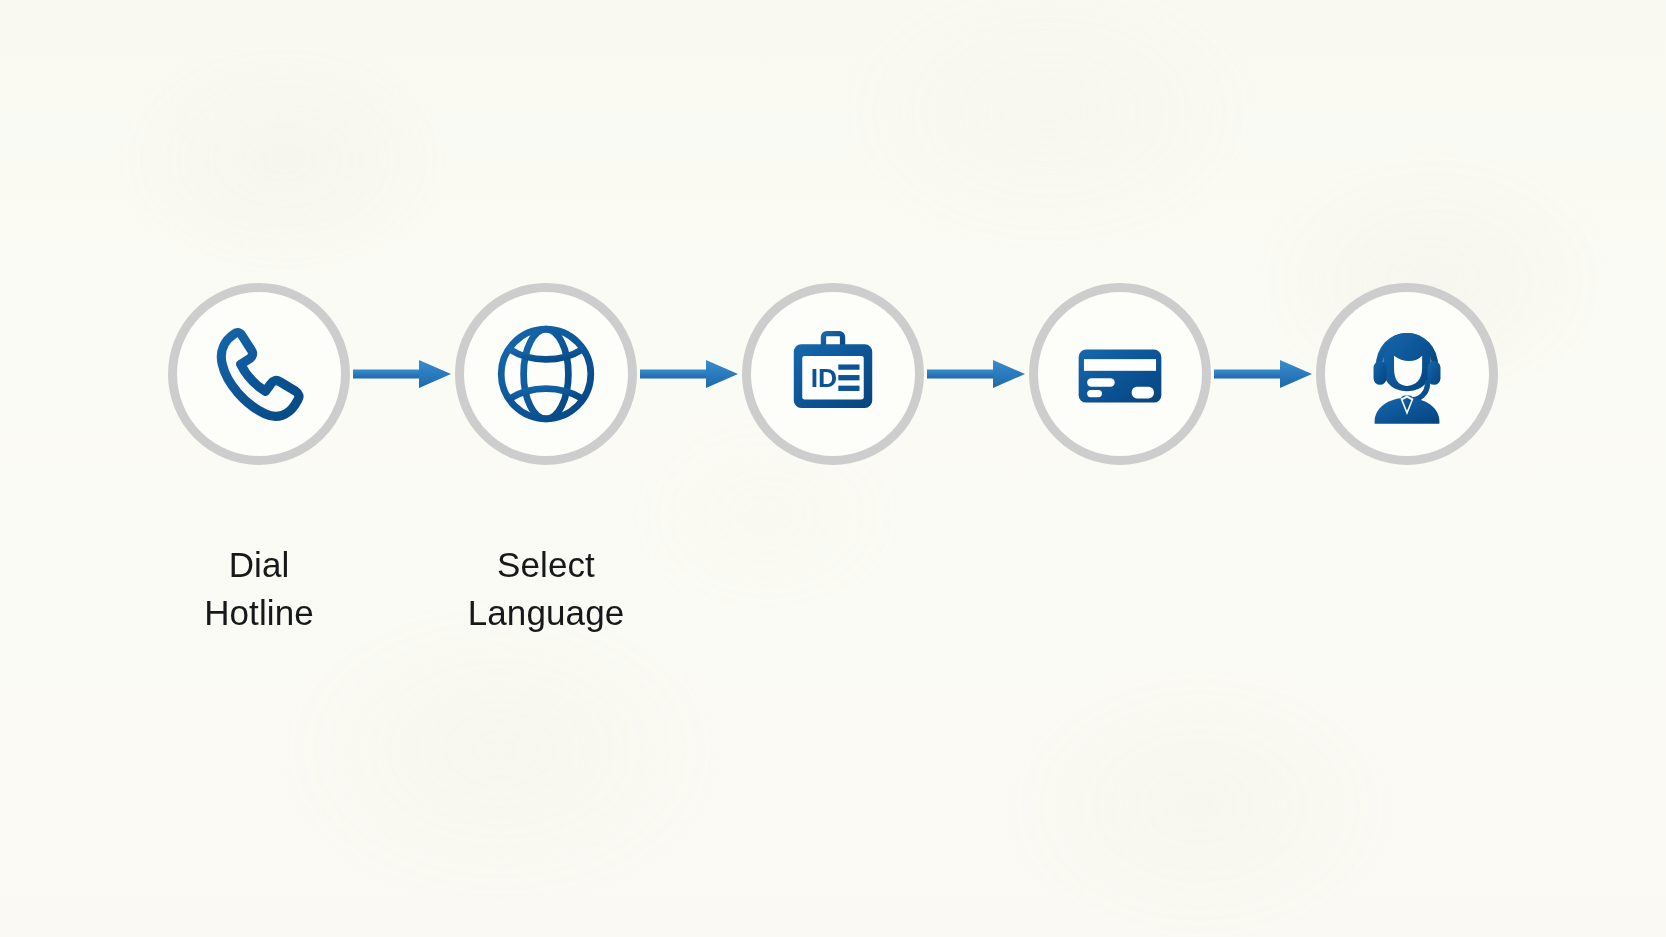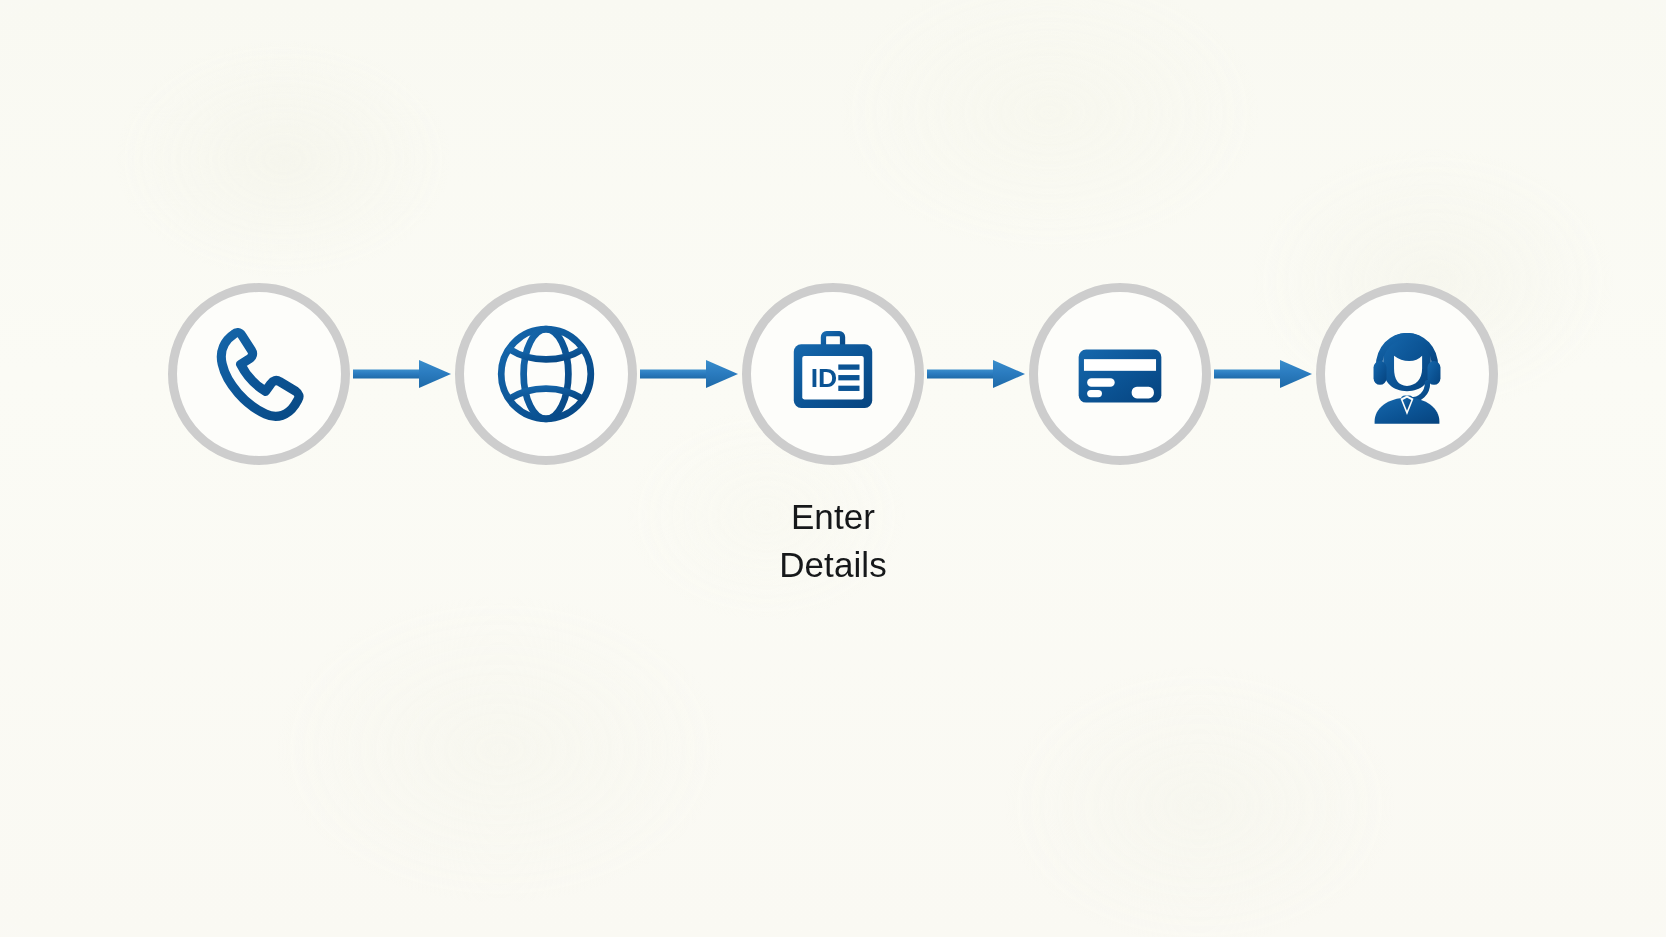--- a/index.html
+++ b/index.html
@@ -59,20 +59,21 @@
     box-sizing: border-box;
     z-index: 2;
   }
 
   .step {
     width: 182px;
     display: flex;
     flex-direction: column;
     align-items: center;
     flex: none;
+    gap: 48px;
   }
 
   .circle {
     width: 182px;
     height: 182px;
     border-radius: 50%;
     border: 9px solid #cdcdcd;
     background: #fdfdfa;
     box-sizing: border-box;
     display: flex;
@@ -120,20 +121,22 @@
               <linearGradient id="phGrad" x1="0" y1="0" x2="1" y2="1">
                 <stop offset="0%" stop-color="#1565a8"></stop>
                 <stop offset="55%" stop-color="#0b5394"></stop>
                 <stop offset="100%" stop-color="#084a85"></stop>
               </linearGradient>
             </defs>
             <path d="M27 13 C18 19 13 29 16 41 C20 59 38 79 56 87 C67 92 77 88 83 79 L86 74 C88 71 87 68 84 66 L69 57 C66 55 63 56 61 59 L56 66 C46 60 38 51 33 41 L41 36 C44 34 45 31 43 28 L34 14 C32 11 29 11 27 13 Z" fill="none" stroke="url(#phGrad)" stroke-width="8.5" stroke-linejoin="round" stroke-linecap="round"></path>
           </svg>
         </span>
       </div>
+      <div class="label">Dial
+Hotline</div>
     </div>
 
     <div class="connector">
       <span>
         <svg width="100" height="36" viewBox="0 0 100 36" aria-hidden="true">
           <defs>
             <linearGradient id="arGrad1" x1="0" y1="0" x2="0" y2="1">
               <stop offset="0%" stop-color="#3a8ecb"></stop>
               <stop offset="45%" stop-color="#2b7cc0"></stop>
               <stop offset="100%" stop-color="#1e6aa8"></stop>
@@ -160,20 +163,22 @@
               <circle cx="50" cy="50" r="40"></circle>
               <line x1="50" y1="10" x2="50" y2="90"></line>
               <ellipse cx="50" cy="50" rx="20" ry="40"></ellipse>
               <line x1="10" y1="50" x2="90" y2="50"></line>
               <path d="M17.5 28 C27 34 38 37 50 37 C62 37 73 34 82.5 28"></path>
               <path d="M17.5 72 C27 66 38 63 50 63 C62 63 73 66 82.5 72"></path>
             </g>
           </svg>
         </span>
       </div>
+      <div class="label">Select
+Language</div>
     </div>
 
     <div class="connector">
       <span>
         <svg width="100" height="36" viewBox="0 0 100 36" aria-hidden="true">
           <rect x="0" y="13.5" width="72" height="9" fill="url(#arGrad1)"></rect>
           <path d="M66 4 L98 18 L66 32 Z" fill="url(#arGrad1)"></path>
         </svg>
       </span>
     </div>
@@ -197,22 +202,20 @@
             <rect x="21" y="33" width="58" height="41" rx="2" fill="#ffffff"></rect>
 
             <text x="29" y="62" font-family="Liberation Sans, sans-serif" font-size="25" font-weight="bold" fill="#0b5394">ID</text>
 
             <rect x="55" y="41" width="20" height="5" fill="#0b5394"></rect>
             <rect x="55" y="51" width="20" height="5" fill="#0b5394"></rect>
             <rect x="55" y="61" width="20" height="5" fill="#0b5394"></rect>
           </svg>
         </span>
       </div>
-      <div class="label">Enter
-Details</div>
     </div>
 
     <div class="connector">
       <span>
         <svg width="100" height="36" viewBox="0 0 100 36" aria-hidden="true">
           <rect x="0" y="13.5" width="72" height="9" fill="url(#arGrad1)"></rect>
           <path d="M66 4 L98 18 L66 32 Z" fill="url(#arGrad1)"></path>
         </svg>
       </span>
     </div>

